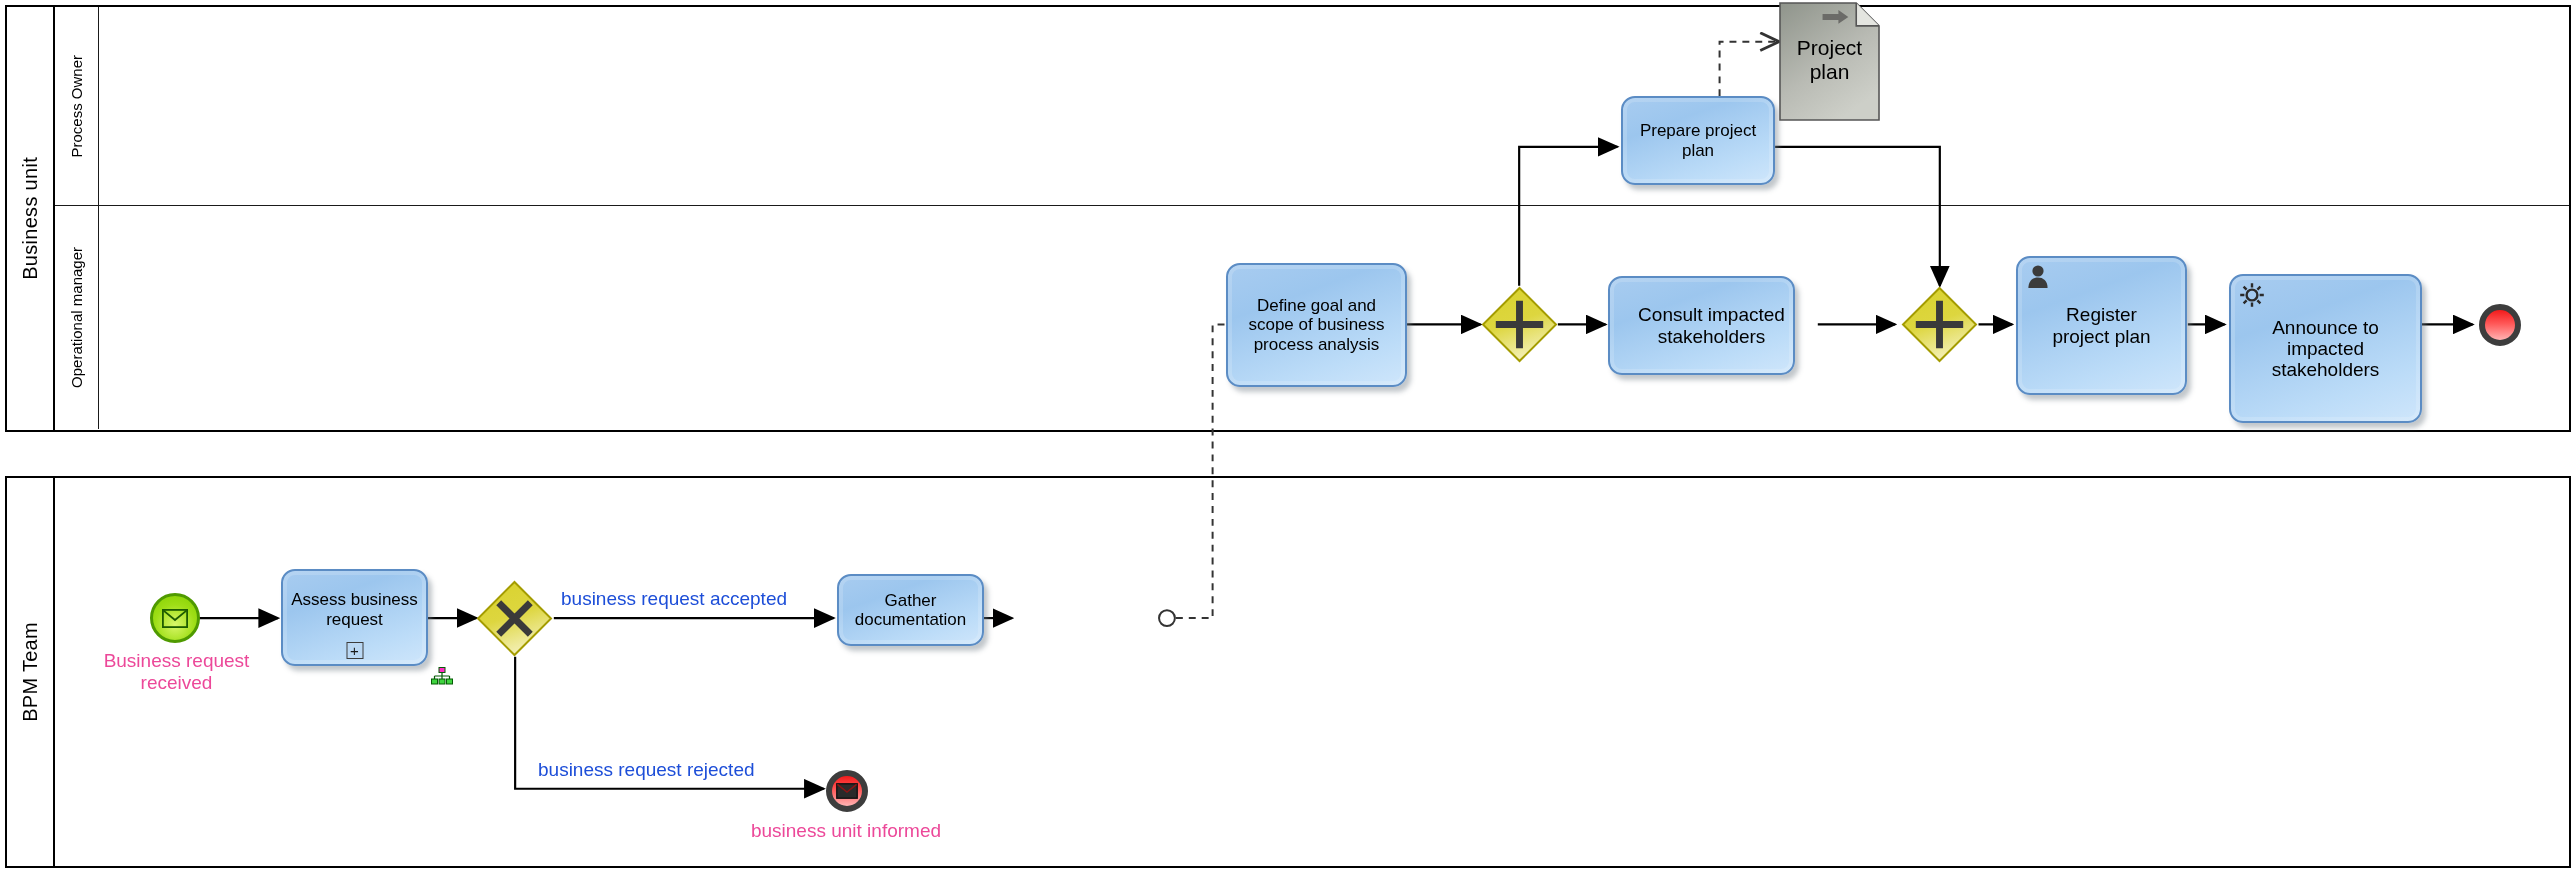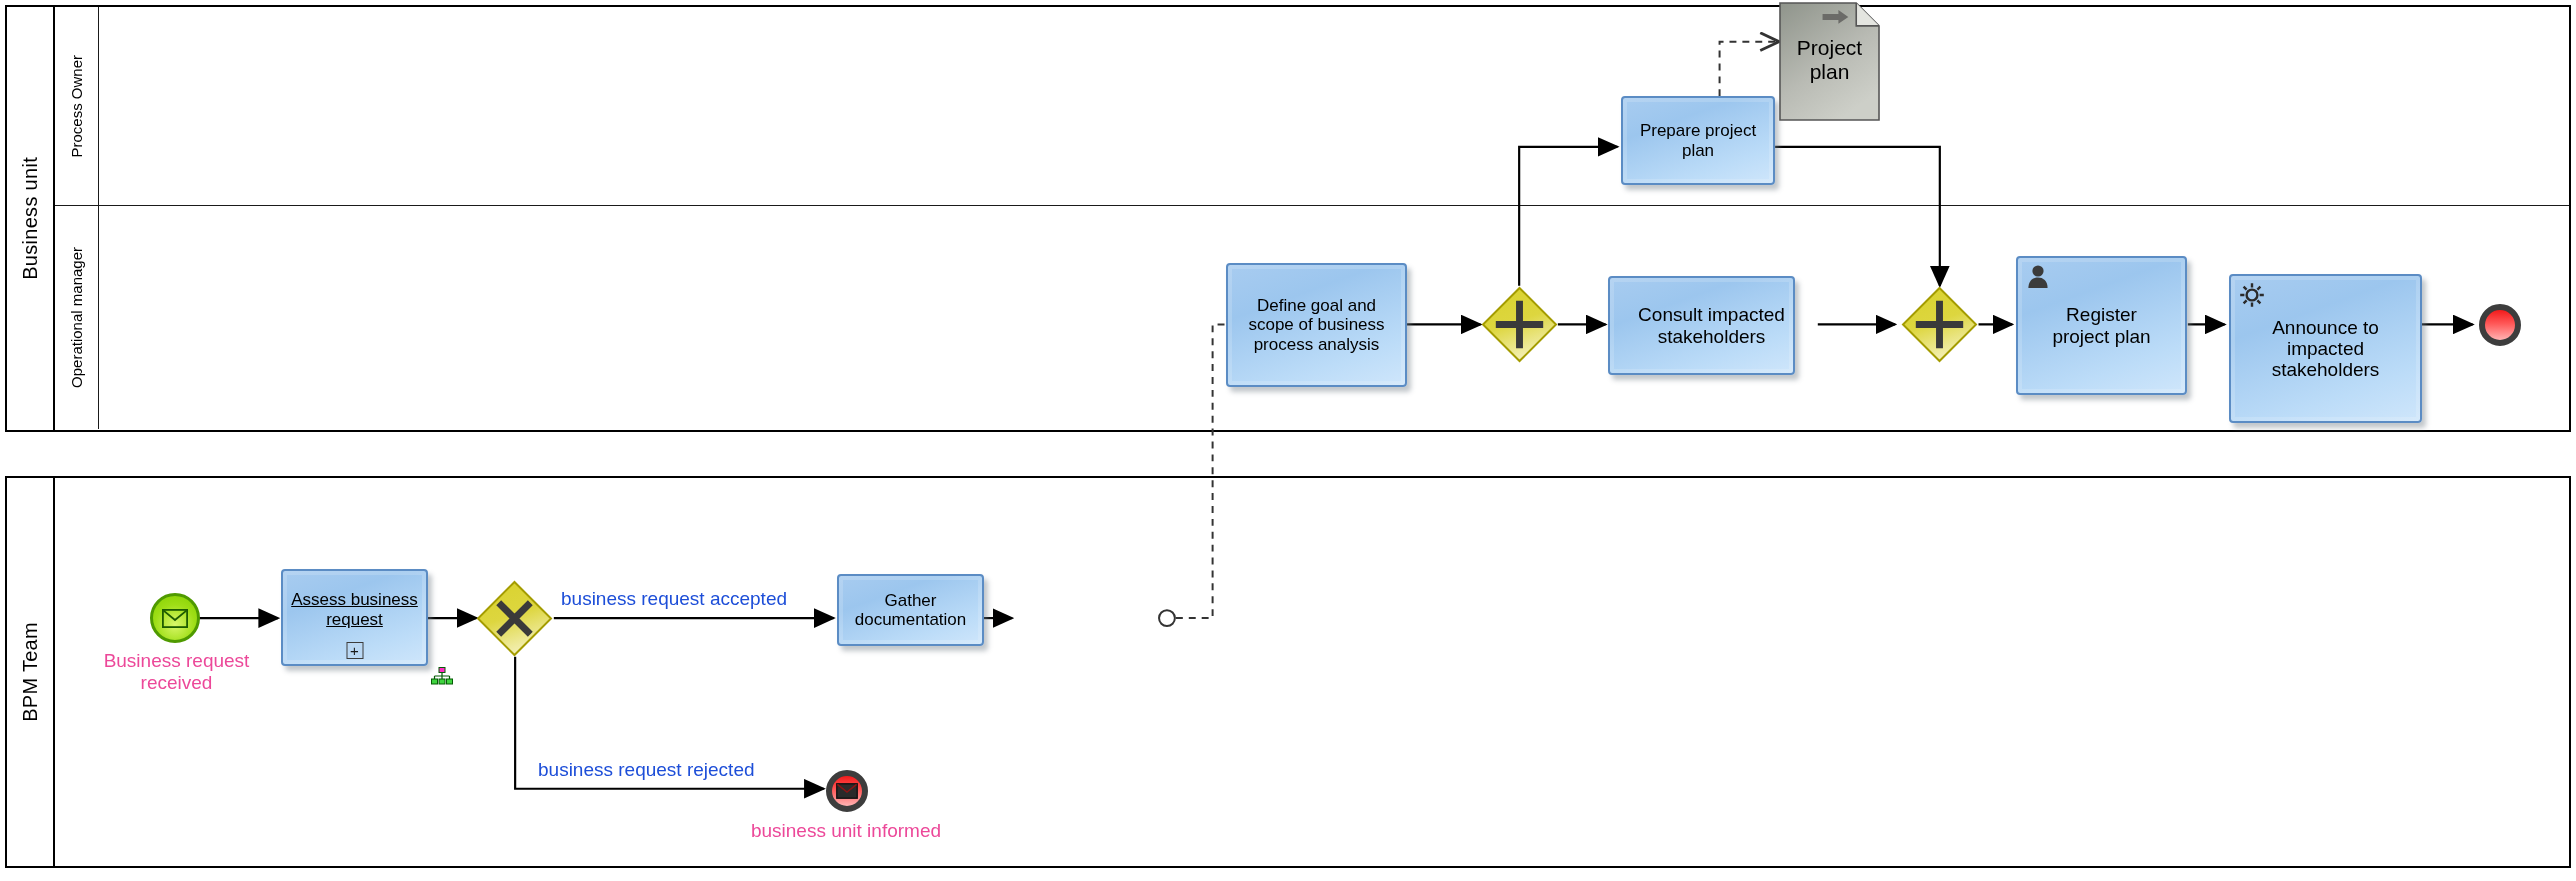--- a/index.html
+++ b/index.html
@@ -62,21 +62,21 @@
   .lane-header-label {
     writing-mode: vertical-rl;
     transform: rotate(180deg);
     font-size: 15px;
     color: #000000;
     white-space: nowrap;
   }
   
   .task {
     position: absolute;
-    border-radius: 4px;
+    border-radius: 14px;
     border: 2px solid #5b8cc4;
     background: linear-gradient(160deg, #a8ccf0 0%, #9cc6ee 30%, #bcdcf8 75%, #cfe6fb 100%);
     box-shadow: 4px 5px 5px rgba(120,130,140,.45), inset 0 0 0 4px rgba(255,255,255,.16);
     display: flex;
     align-items: center;
     justify-content: center;
     text-align: center;
     color: #000000;
     padding: 6px 8px;
   }
@@ -269,21 +269,21 @@
           <path d="M14 2.2 L14 6.4 M14 21.6 L14 25.8 M2.2 14 L6.4 14 M21.6 14 L25.8 14
                    M5.6 5.6 L8.6 8.6 M19.4 19.4 L22.4 22.4 M22.4 5.6 L19.4 8.6 M8.6 19.4 L5.6 22.4"></path>
         </g>
       </svg>
     </span>
     <span class="task-label">Announce to
 impacted
 stakeholders</span>
   </div>
 
-  <div class="task" style="left:281px; top:569px; width:147px; height:97px;text-decoration:underline;">
+  <div class="task" style="left:281px; top:569px; width:147px; height:97px;">
     <span class="task-label small" style="transform:translateY(-8px)">Assess business
 request</span>
     <span class="task-marker-sub">+</span>
   </div>
 
   <span class="org-icon" style="left:431px; top:667px;">
     <svg viewBox="0 0 22 20" width="22" height="20">
       <rect x="8" y="0.5" width="6" height="5" fill="#ff2ec4" stroke="#055b05" stroke-width="1"></rect>
       <path d="M11 5.5 L11 9 M3.5 9 L18.5 9 M3.5 9 L3.5 12 M11 9 L11 12 M18.5 9 L18.5 12" stroke="#055b05" stroke-width="1.2" fill="none"></path>
       <rect x="0.5" y="12" width="6" height="5" fill="#3fd43f" stroke="#055b05" stroke-width="1"></rect>

